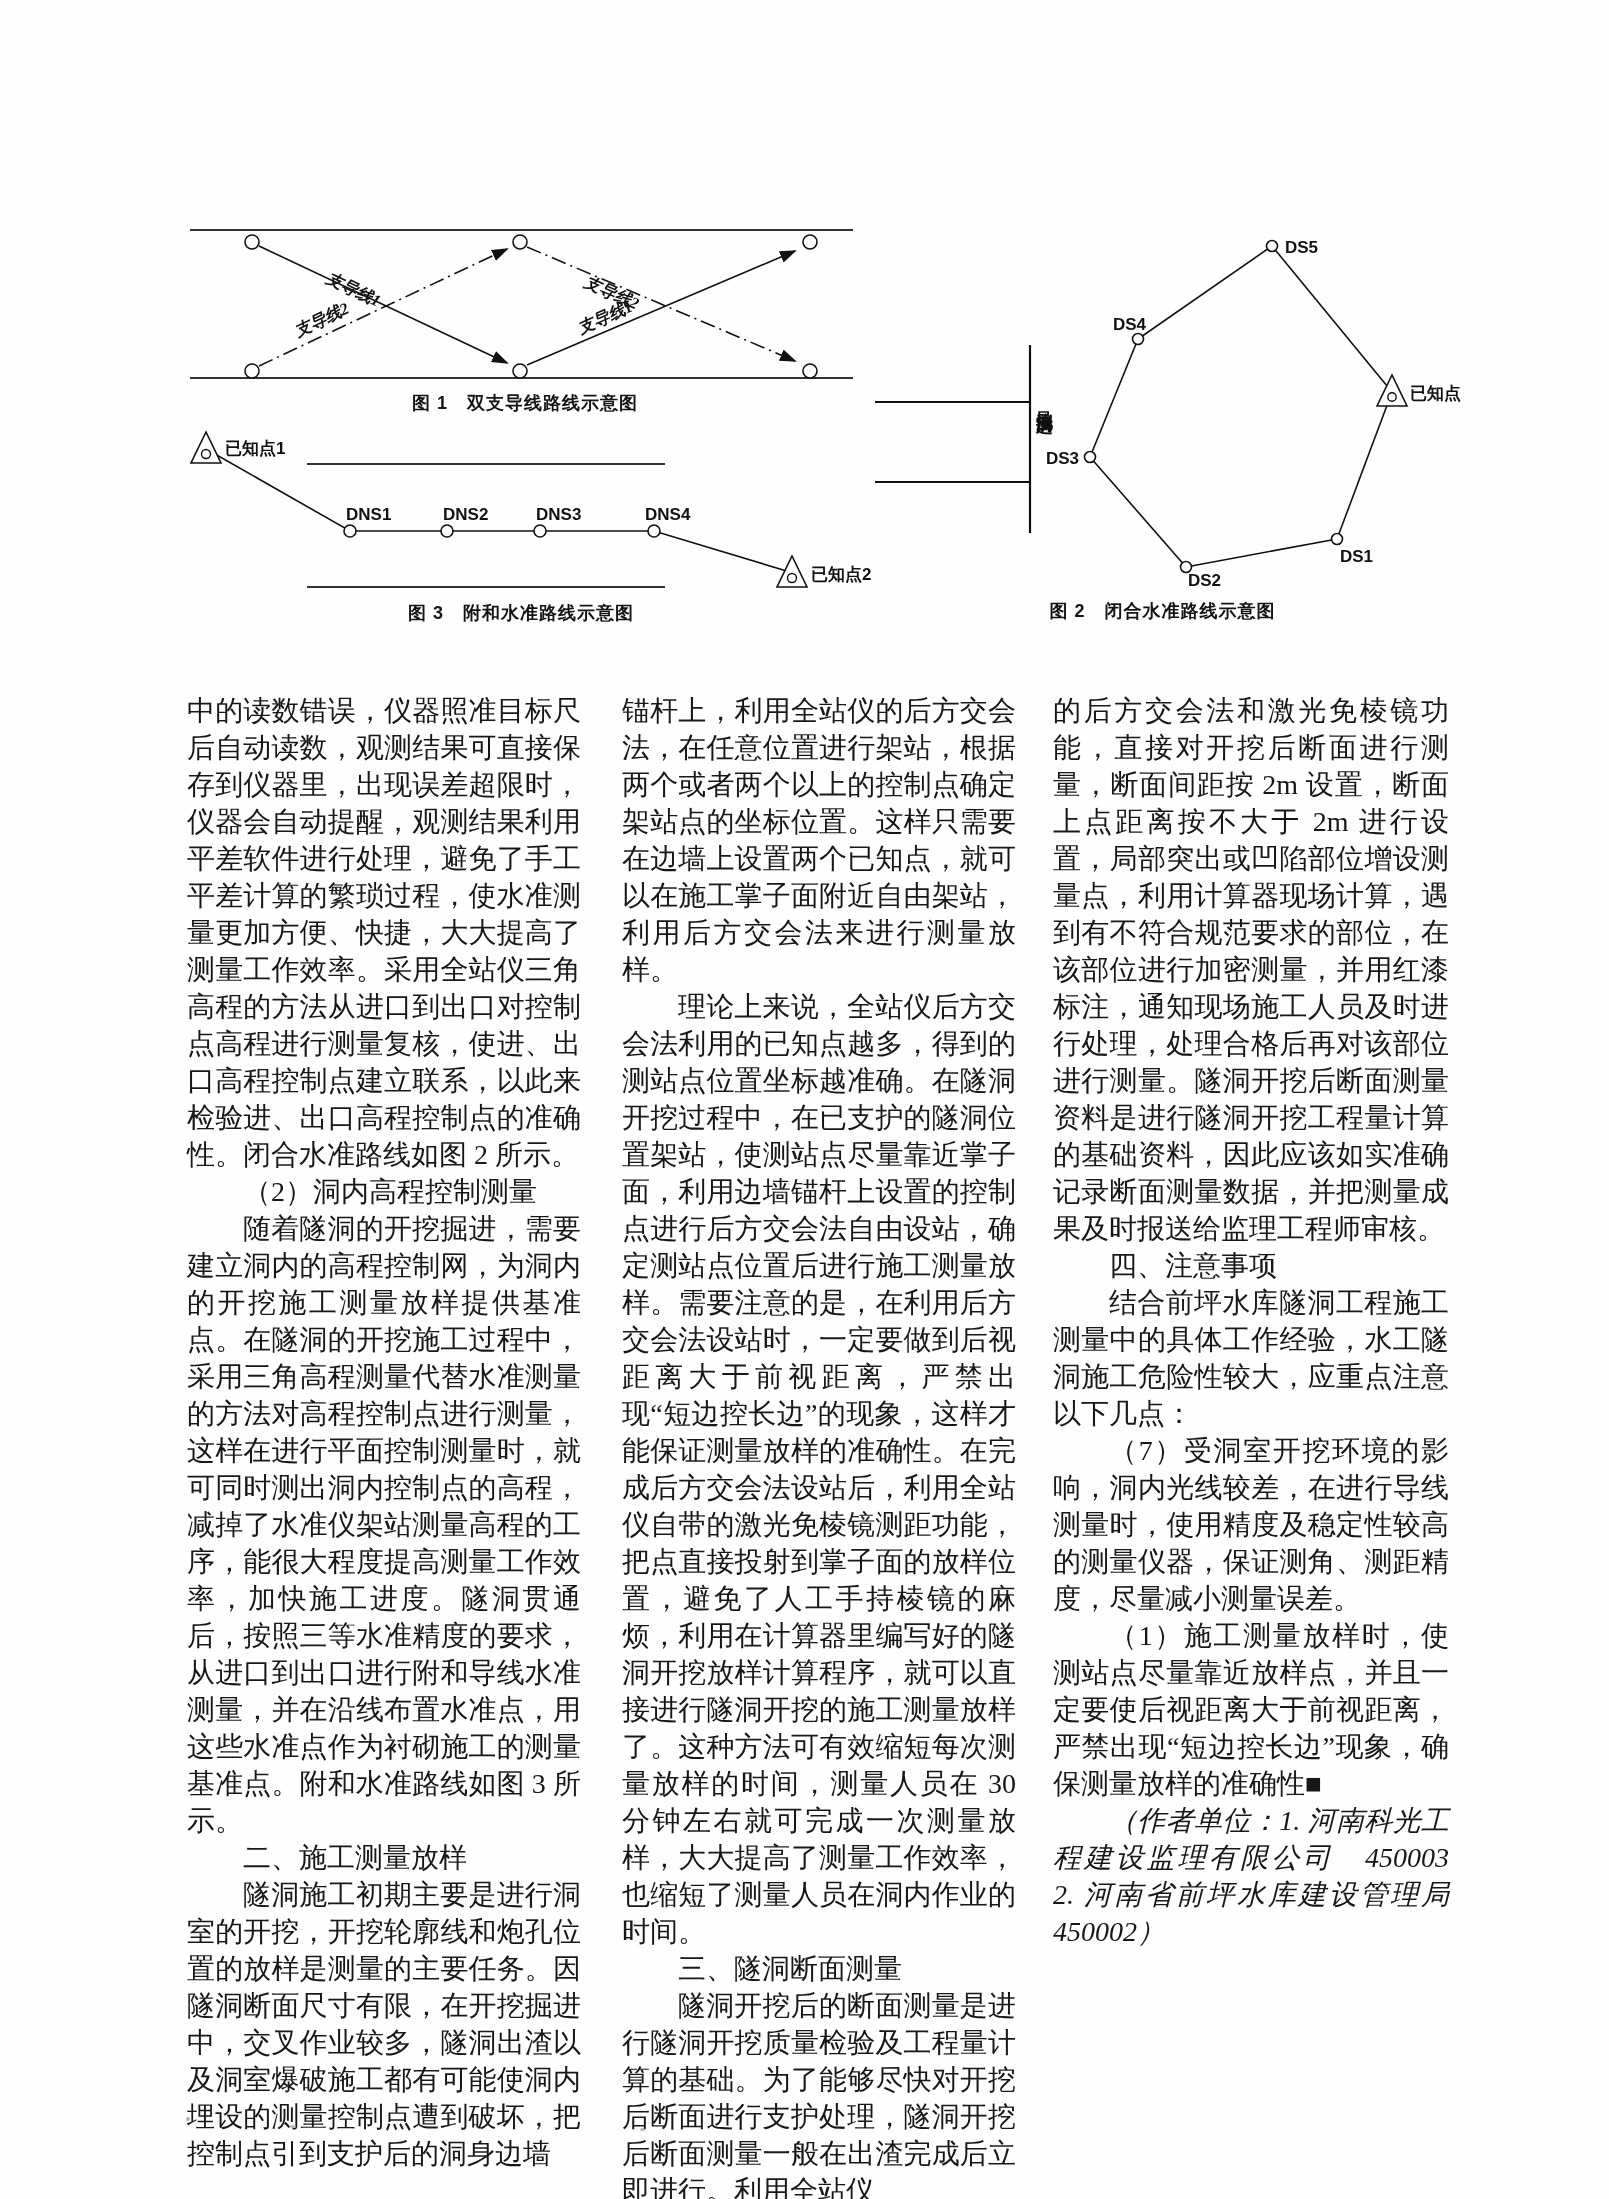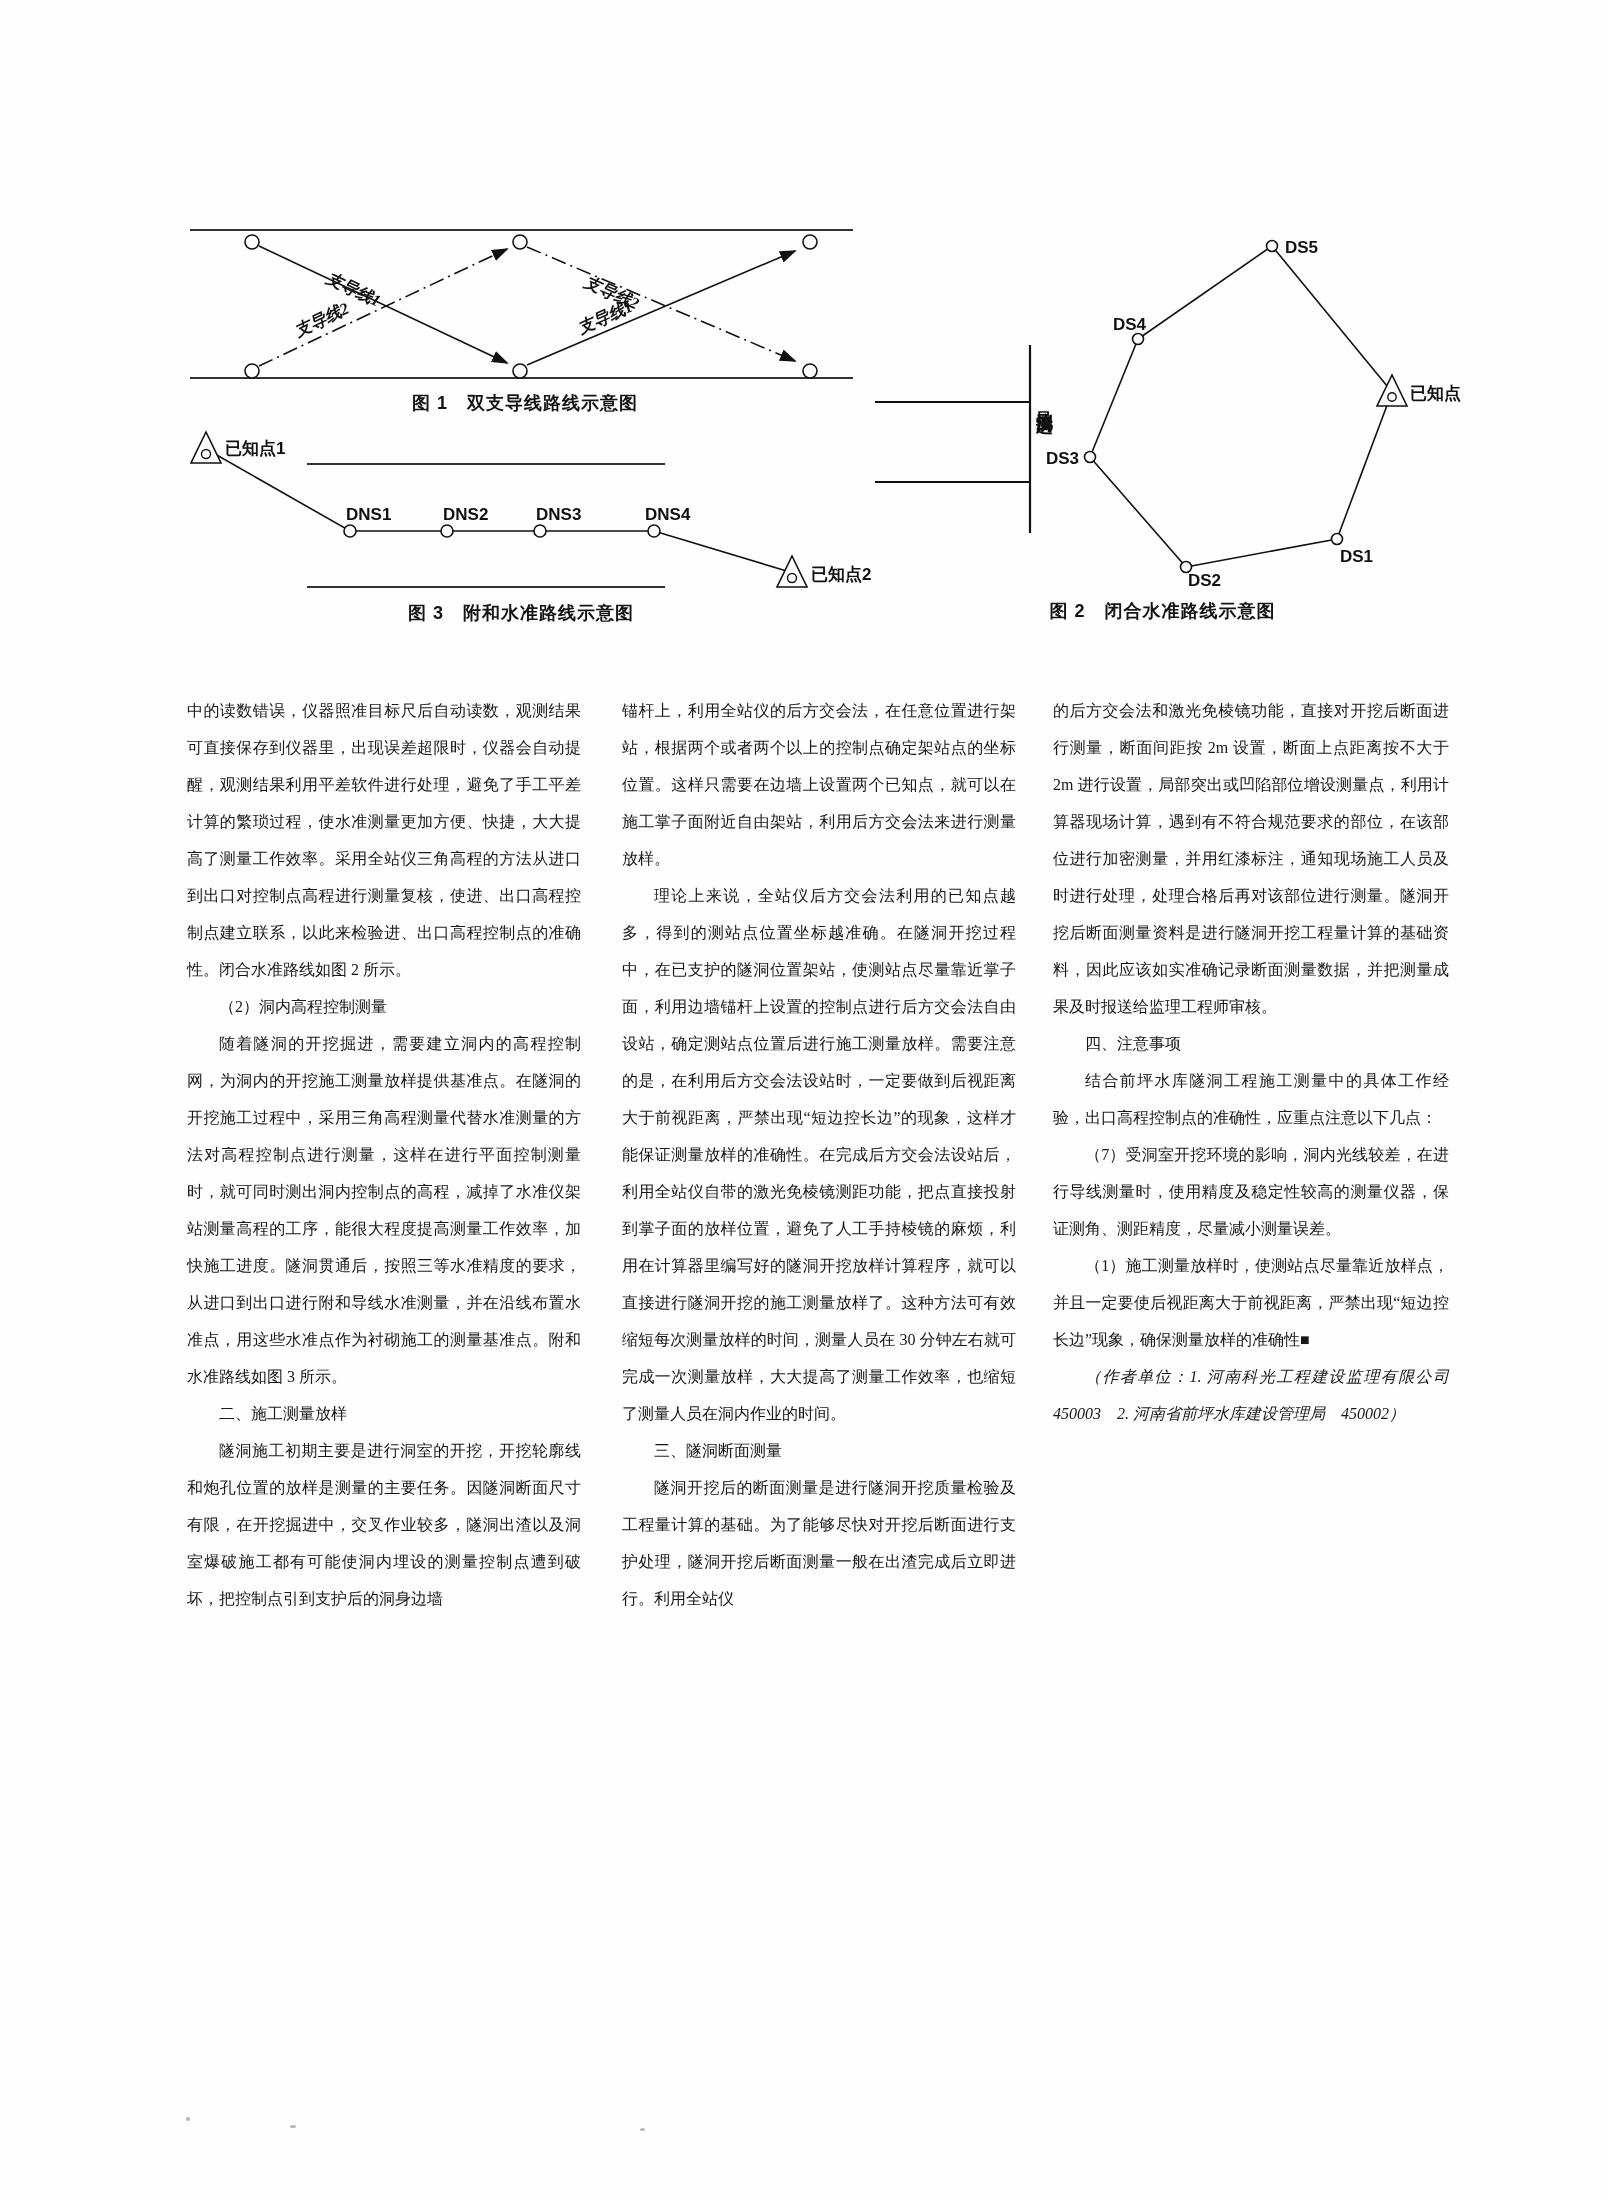--- a/index.html
+++ b/index.html
@@ -1,21 +1,21 @@
 <!DOCTYPE html>
 <html><head>
 <meta charset="utf-8">
 <style>
   html,body{margin:0;padding:0;background:#ffffff;}
   #page{position:relative;width:1609px;height:2199px;background:#fffefe;overflow:hidden;
         font-family:"Liberation Serif",serif;color:#161616;}
   svg{position:absolute;overflow:visible;}
   .fig-caption{position:absolute;font-family:"Liberation Sans",sans-serif;font-weight:bold;
         font-size:18px;color:#141414;text-align:center;letter-spacing:1px;white-space:nowrap;}
-  .col{position:absolute;top:692px;width:394px;font-size:16px;line-height:37px;
+  .col{position:absolute;top:692px;width:394px;font-size:28px;line-height:37px;
         text-align:justify;color:#171717;}
   .col p{margin:0;padding:0;}
   p.indent{text-indent:2em;}
   p.heading{font-family:"Liberation Sans",sans-serif;font-weight:normal;text-indent:2em;}
   p.authors{font-style:italic;text-indent:2em;}
   .v-label{position:absolute;writing-mode:vertical-rl;text-orientation:upright;
         font-family:"Liberation Sans",sans-serif;font-weight:bold;font-size:17px;
         letter-spacing:2px;color:#111;line-height:1;}
   .node-label{font-family:"Liberation Sans",sans-serif;font-weight:bold;font-size:17px;fill:#111;}
   .slope-label{font-family:"Liberation Serif",serif;font-weight:bold;font-style:italic;
@@ -126,21 +126,21 @@
   <div class="col" id="col2" style="left:622px;">
     <p>锚杆上，利用全站仪的后方交会法，在任意位置进行架站，根据两个或者两个以上的控制点确定架站点的坐标位置。这样只需要在边墙上设置两个已知点，就可以在施工掌子面附近自由架站，利用后方交会法来进行测量放样。</p>
     <p class="indent">理论上来说，全站仪后方交会法利用的已知点越多，得到的测站点位置坐标越准确。在隧洞开挖过程中，在已支护的隧洞位置架站，使测站点尽量靠近掌子面，利用边墙锚杆上设置的控制点进行后方交会法自由设站，确定测站点位置后进行施工测量放样。需要注意的是，在利用后方交会法设站时，一定要做到后视距离大于前视距离，严禁出现“短边控长边”的现象，这样才能保证测量放样的准确性。在完成后方交会法设站后，利用全站仪自带的激光免棱镜测距功能，把点直接投射到掌子面的放样位置，避免了人工手持棱镜的麻烦，利用在计算器里编写好的隧洞开挖放样计算程序，就可以直接进行隧洞开挖的施工测量放样了。这种方法可有效缩短每次测量放样的时间，测量人员在 30 分钟左右就可完成一次测量放样，大大提高了测量工作效率，也缩短了测量人员在洞内作业的时间。</p>
     <p class="heading">三、隧洞断面测量</p>
     <p class="indent">隧洞开挖后的断面测量是进行隧洞开挖质量检验及工程量计算的基础。为了能够尽快对开挖后断面进行支护处理，隧洞开挖后断面测量一般在出渣完成后立即进行。利用全站仪</p>
   </div>
 
   <div class="col" id="col3" style="left:1053px;width:396px;">
     <p>的后方交会法和激光免棱镜功能，直接对开挖后断面进行测量，断面间距按 2m 设置，断面上点距离按不大于 2m 进行设置，局部突出或凹陷部位增设测量点，利用计算器现场计算，遇到有不符合规范要求的部位，在该部位进行加密测量，并用红漆标注，通知现场施工人员及时进行处理，处理合格后再对该部位进行测量。隧洞开挖后断面测量资料是进行隧洞开挖工程量计算的基础资料，因此应该如实准确记录断面测量数据，并把测量成果及时报送给监理工程师审核。</p>
     <p class="heading">四、注意事项</p>
-    <p class="indent">结合前坪水库隧洞工程施工测量中的具体工作经验，出口高程控制点的准确性，应重点注意以下几点：</p>
+    <p class="indent">结合前坪水库隧洞工程施工测量中的具体工作经验，水工隧洞施工危险性较大，应重点注意以下几点：</p>
     <p class="indent">（7）受洞室开挖环境的影响，洞内光线较差，在进行导线测量时，使用精度及稳定性较高的测量仪器，保证测角、测距精度，尽量减小测量误差。</p>
     <p class="indent">（1）施工测量放样时，使测站点尽量靠近放样点，并且一定要使后视距离大于前视距离，严禁出现“短边控长边”现象，确保测量放样的准确性■</p>
     <p class="authors">（作者单位：1. 河南科光工程建设监理有限公司　450003　2. 河南省前坪水库建设管理局　450002）</p>
   </div>
 
   <div class="speck" style="left:186px;top:2117px;width:4px;height:4px;"></div>
   <div class="speck" style="left:290px;top:2125px;width:6px;height:3px;"></div>
   <div class="speck" style="left:640px;top:2128px;width:5px;height:3px;"></div>
 
 </div>

